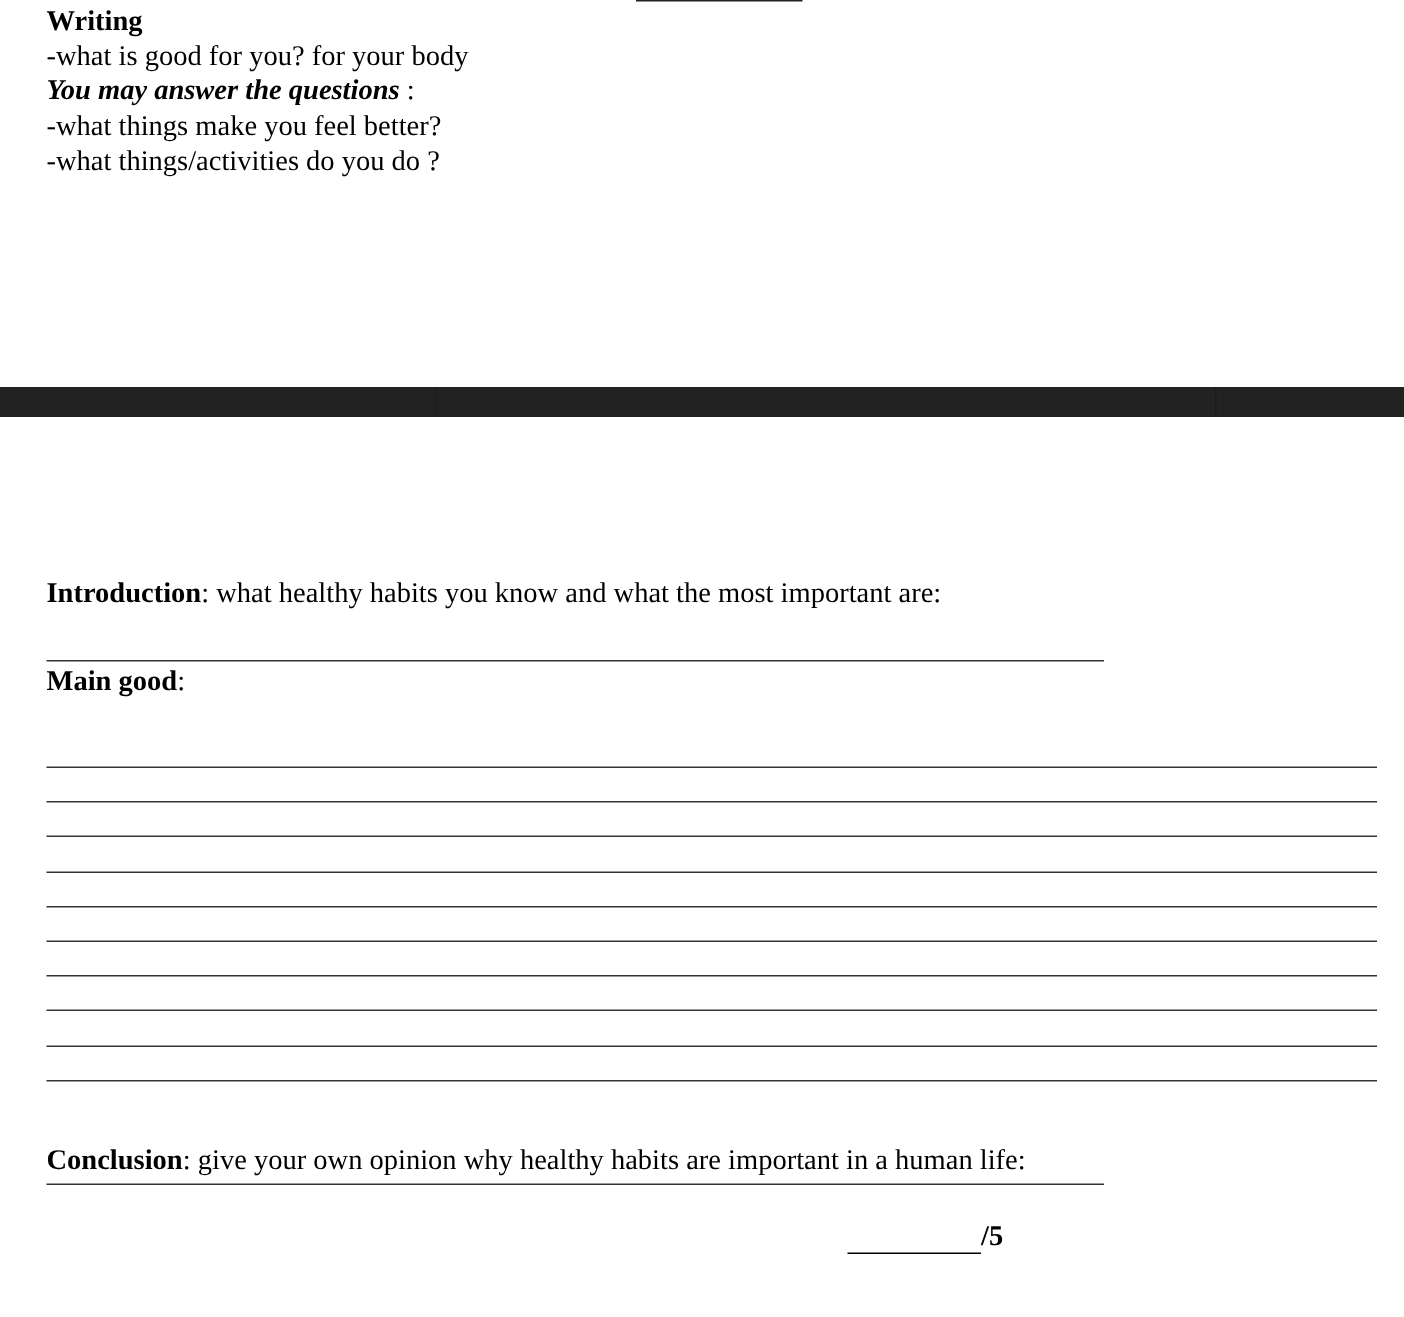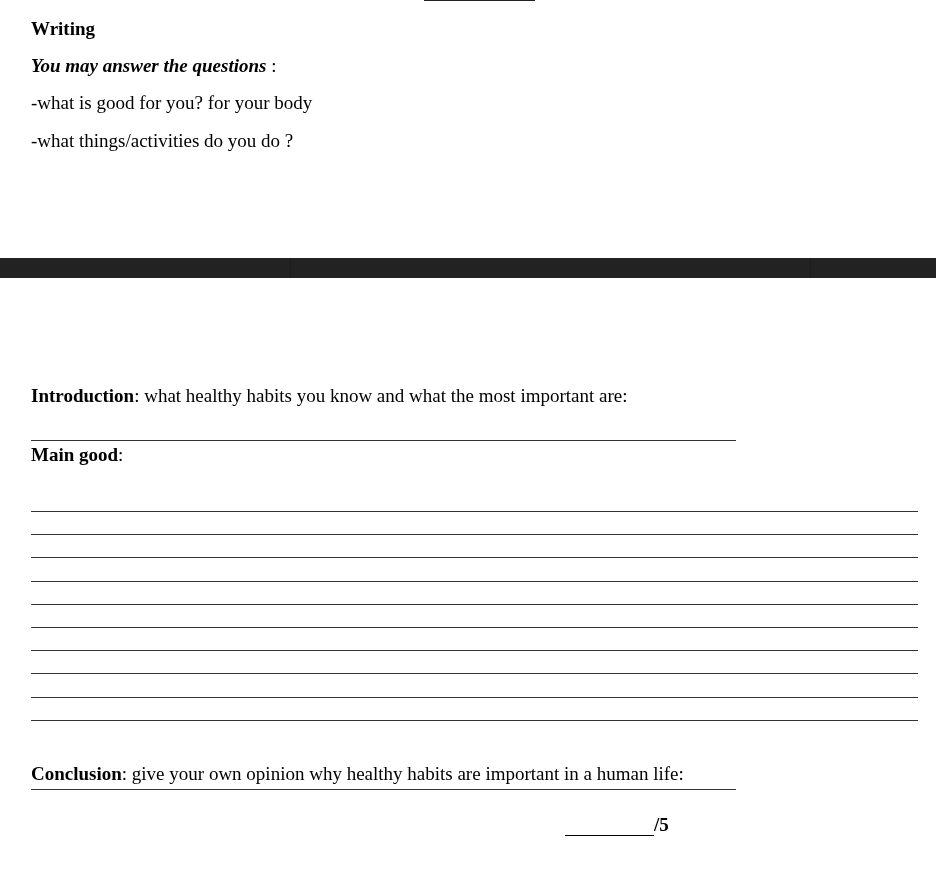--- a/index.html
+++ b/index.html
@@ -1,40 +1,41 @@
 <!DOCTYPE html>
 <html><head>
 <meta charset="utf-8">
 <style>
   html, body { margin:0; padding:0; }
   body { width:936px; height:878px; background:#fff; position:relative; overflow:hidden;
          font-family:"Liberation Serif", "DejaVu Serif", serif; color:#000; font-size:19px; }
   .top-line { position:absolute; left:424px; top:0; width:111px; border-top:1.5px solid #222; }
   .hdr { position:absolute; left:31px; top:3px; line-height:23.2px; }
-  .hdr div { white-space:nowrap;margin-top:14px; }
+  .hdr div { white-space:nowrap; }
   .b { font-weight:bold; }
   .bi { font-weight:bold; font-style:italic; }
   .divider { position:absolute; left:0; top:258px; width:936px; height:20px; background:#222; }
   .divider .seg { position:absolute; top:0; height:20px; border-left:1px solid #1c1c1c; }
   .line-text { position:absolute; left:31px; white-space:nowrap; }
   .rule { position:absolute; left:31px; border-top:1px solid #333; }
   .short { width:705px; }
   .long { width:887px; }
   .score { position:absolute; left:565px; top:814px; font-weight:bold; white-space:nowrap; }
   .score .blank { display:inline-block; width:89px; border-bottom:1px solid #000; height:20px; vertical-align:bottom; }
 </style>
 </head>
 <body>
 
 <div class="top-line"></div>
 
 <div class="hdr">
   <div class="b">Writing</div>
+  <div>-what is good for you? for your body</div>
   <div><span class="bi">You may answer the questions</span><span> :</span></div>
-  <div>-what is good for you? for your body</div>
+  <div>-what things make you feel better?</div>
   <div>-what things/activities do you do ?</div>
 </div>
 
 <div class="divider">
   <div class="seg" style="left:290px"></div>
   <div class="seg" style="left:810px"></div>
 </div>
 
 <div class="line-text" style="top:385px"><span class="b">Introduction</span><span>: what healthy habits you know and what the most important are:</span></div>
 <div class="rule short" style="top:440px"></div>

